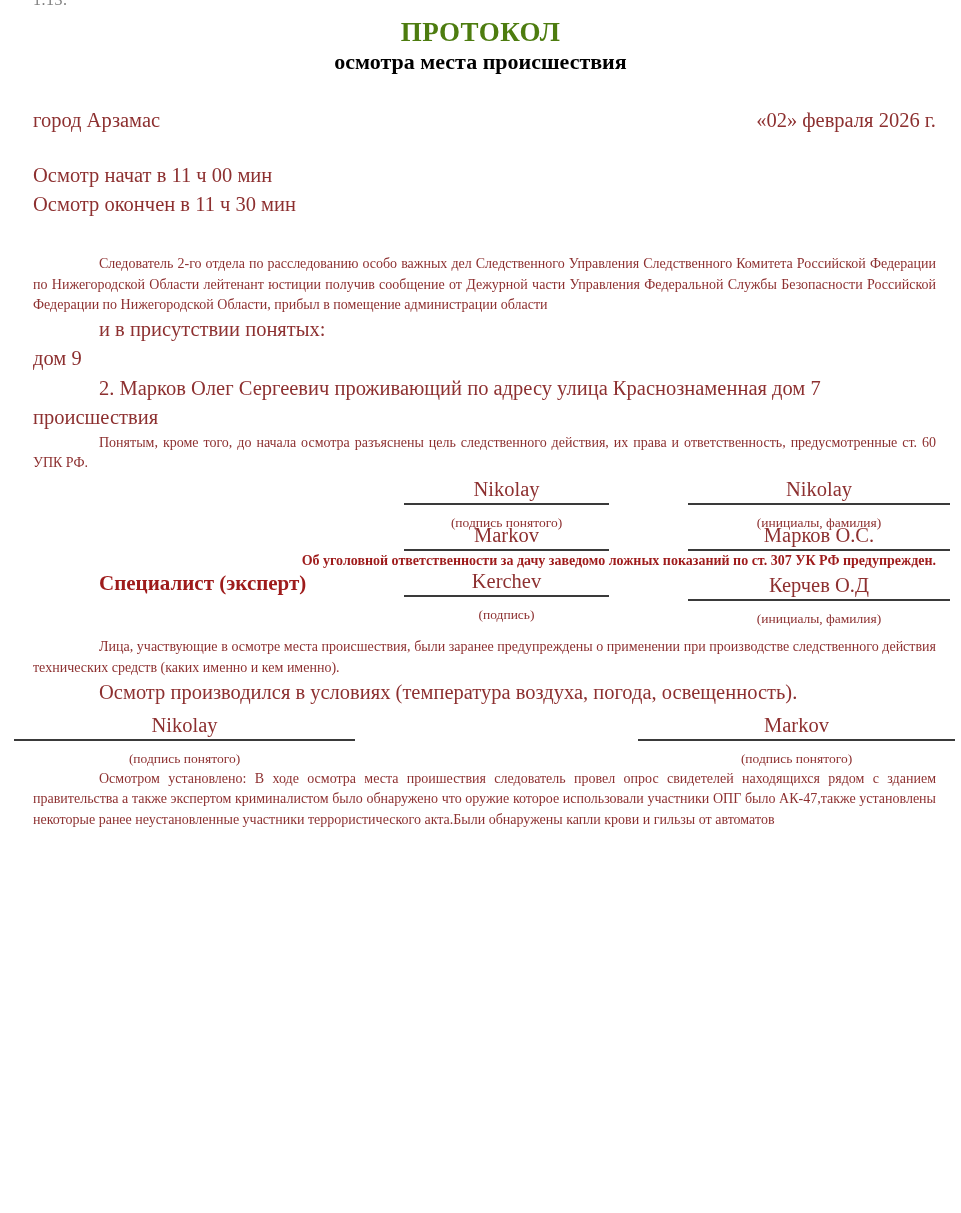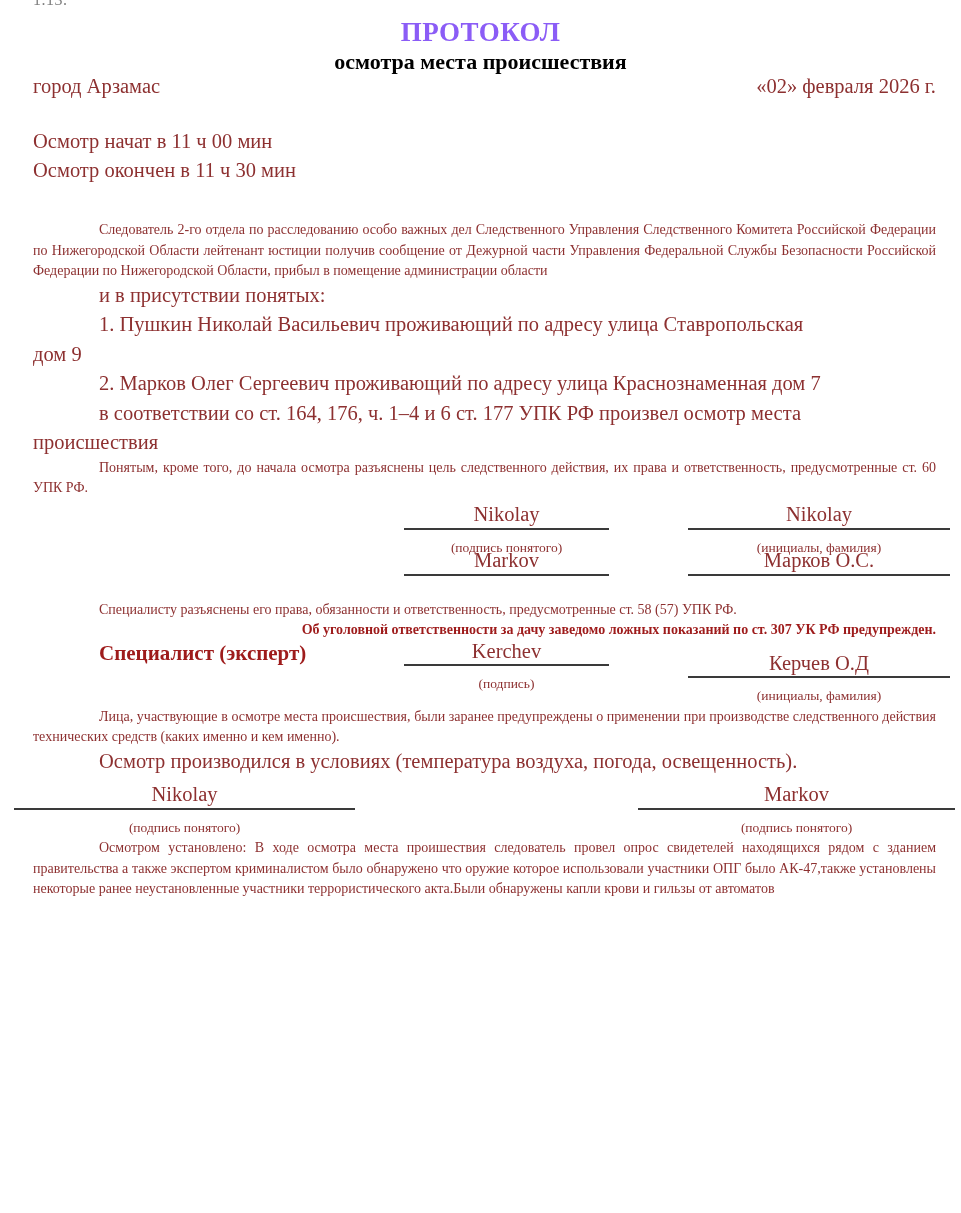--- a/index.html
+++ b/index.html
@@ -33,41 +33,42 @@
     letter-spacing: 0.5px;
   }
 
   .title-block {
     text-align: center;
     padding-top: 18px;
   }
   .doc-title {
     font-size: 27px;
     font-weight: bold;
-    color: #8b5cf6;
+    color: #4d7c0f;
     letter-spacing: 0.5px;
     line-height: 1.05;
   }
   .doc-subtitle {
     font-size: 22px;
     font-weight: bold;
     color: #000000;
     margin-top: 4px;
     line-height: 1.1;
   }
 
   .content {
     padding: 0 25px 0 33px;
     box-sizing: border-box;
   }
 
   .place-date-row {
     display: flex;
     justify-content: space-between;
     align-items: baseline;
+    margin-top: 34px;
     font-size: 20.5px;
   }
 
   .times {
     margin-top: 29px;
     font-size: 20.5px;
     line-height: 1.46;
   }
 
   .para {
@@ -177,26 +178,24 @@
       <div>Осмотр начат в 11 ч 00 мин</div>
       <div>Осмотр окончен в 11 ч 30 мин</div>
     </div>
 
     <div class="para justify-all" style="margin-top:34px;">
       <span class="ind"></span><span>Следователь 2-го отдела по расследованию особо важных дел Следственного Управления Следственного Комитета Российской Федерации по Нижегородской Области лейтенант юстиции получив сообщение от Дежурной части Управления Федеральной Службы Безопасности Российской Федерации по Нижегородской Области, прибыл в помещение администрации области</span>
     </div>
 
     <div class="indent-line">и в присутствии понятых:</div>
 
-    <div class="indent-line">1. Пушкин Николай Васильевич проживающий по адресу улица Ставропольская</div>
     <div class="hang">дом 9</div>
 
     <div class="indent-line">2. Марков Олег Сергеевич проживающий по адресу улица Краснознаменная дом 7</div>
 
-    <div class="indent-line"> в соответствии со ст. 164, 176, ч. 1–4 и 6 ст. 177 УПК РФ произвел осмотр места</div>
     <div class="hang">происшествия</div>
 
 
     <div class="para justify-all no-gap">
       <span class="ind"></span><span>Понятым, кроме того, до начала осмотра разъяснены цель следственного действия, их права и ответственность, предусмотренные ст. 60 УПК РФ.</span>
     </div>
 
     <div class="sig-row" style="height:72px; margin-top:6px;">
       <div class="sig-cell" style="left:371px; width:205px;">
         <div class="sig-value">Nikolay</div>
@@ -211,36 +210,33 @@
       <div class="sig-cell" style="left:371px; width:205px; top:46px;">
         <div class="sig-value">Markov</div>
         <div class="sig-rule"></div>
       </div>
       <div class="sig-cell" style="left:655px; width:262px; top:46px;">
         <div class="sig-value">Марков О.С.</div>
         <div class="sig-rule"></div>
       </div>
     </div>
 
-    <div class="para justify-all" style="margin-top:24px;">
-      <span class="ind"></span><span>Специалисту разъяснены его права, обязанности и ответственность, предусмотренные ст. 58 (57) УПК РФ.</span>
-    </div>
 
     <div class="para no-gap" style="text-align:right;">
       <span class="ind" style="width:36px;"></span><span class="bold-red">Об уголовной ответственности за дачу заведомо ложных показаний по ст. 307 УК РФ предупрежден.</span>
     </div>
 
     <div class="expert-row">
       <div class="expert-label bold-red-label">Специалист (эксперт)</div>
       <div class="sig-cell" style="left:371px; width:205px; top:0;">
         <div class="sig-value">Kerchev</div>
         <div class="sig-rule"></div>
         <div class="sig-caption">(подпись)</div>
       </div>
-      <div class="sig-cell" style="left:655px; width:262px; top:12px;">
+      <div class="sig-cell" style="left:655px; width:262px; top:4px;">
         <div class="sig-value">Керчев О.Д</div>
         <div class="sig-rule"></div>
         <div class="sig-caption">(инициалы, фамилия)</div>
       </div>
     </div>
 
     <div class="para justify-all" style="margin-top:4px;">
       <span class="ind"></span><span>Лица, участвующие в осмотре места происшествия, были заранее предупреждены о применении при производстве следственного действия технических средств (каких именно и кем именно).</span>
     </div>
 

